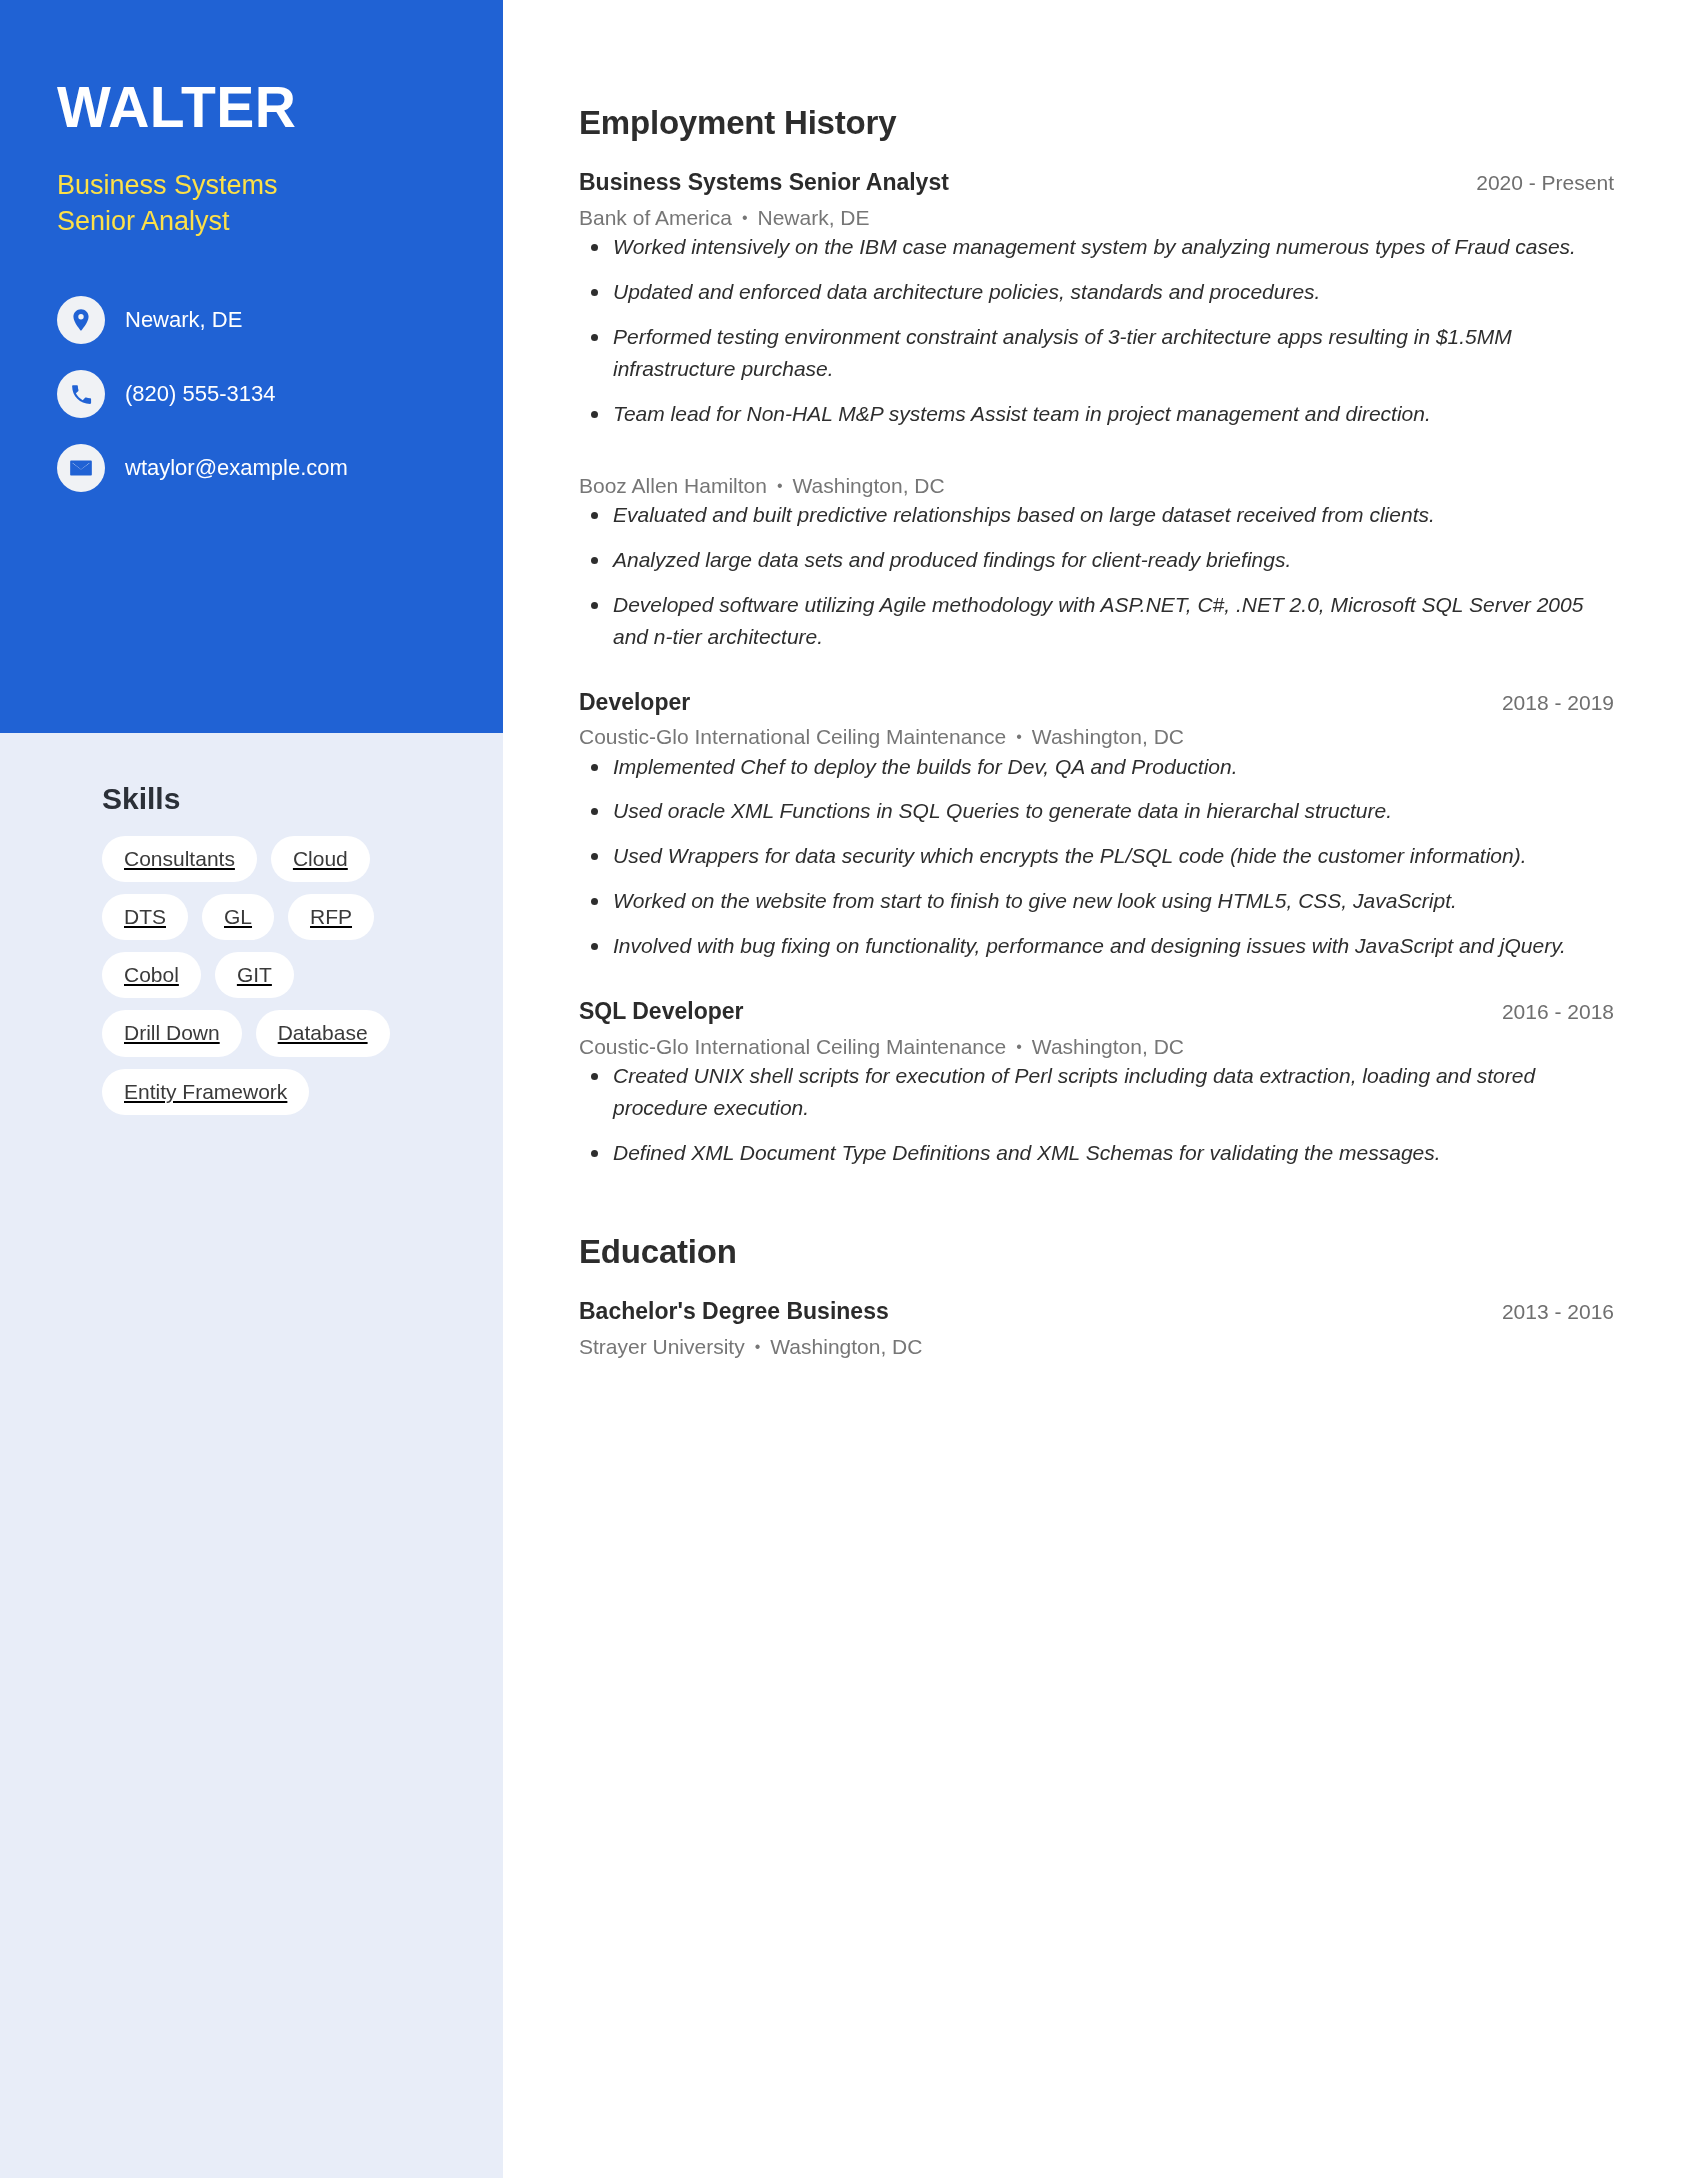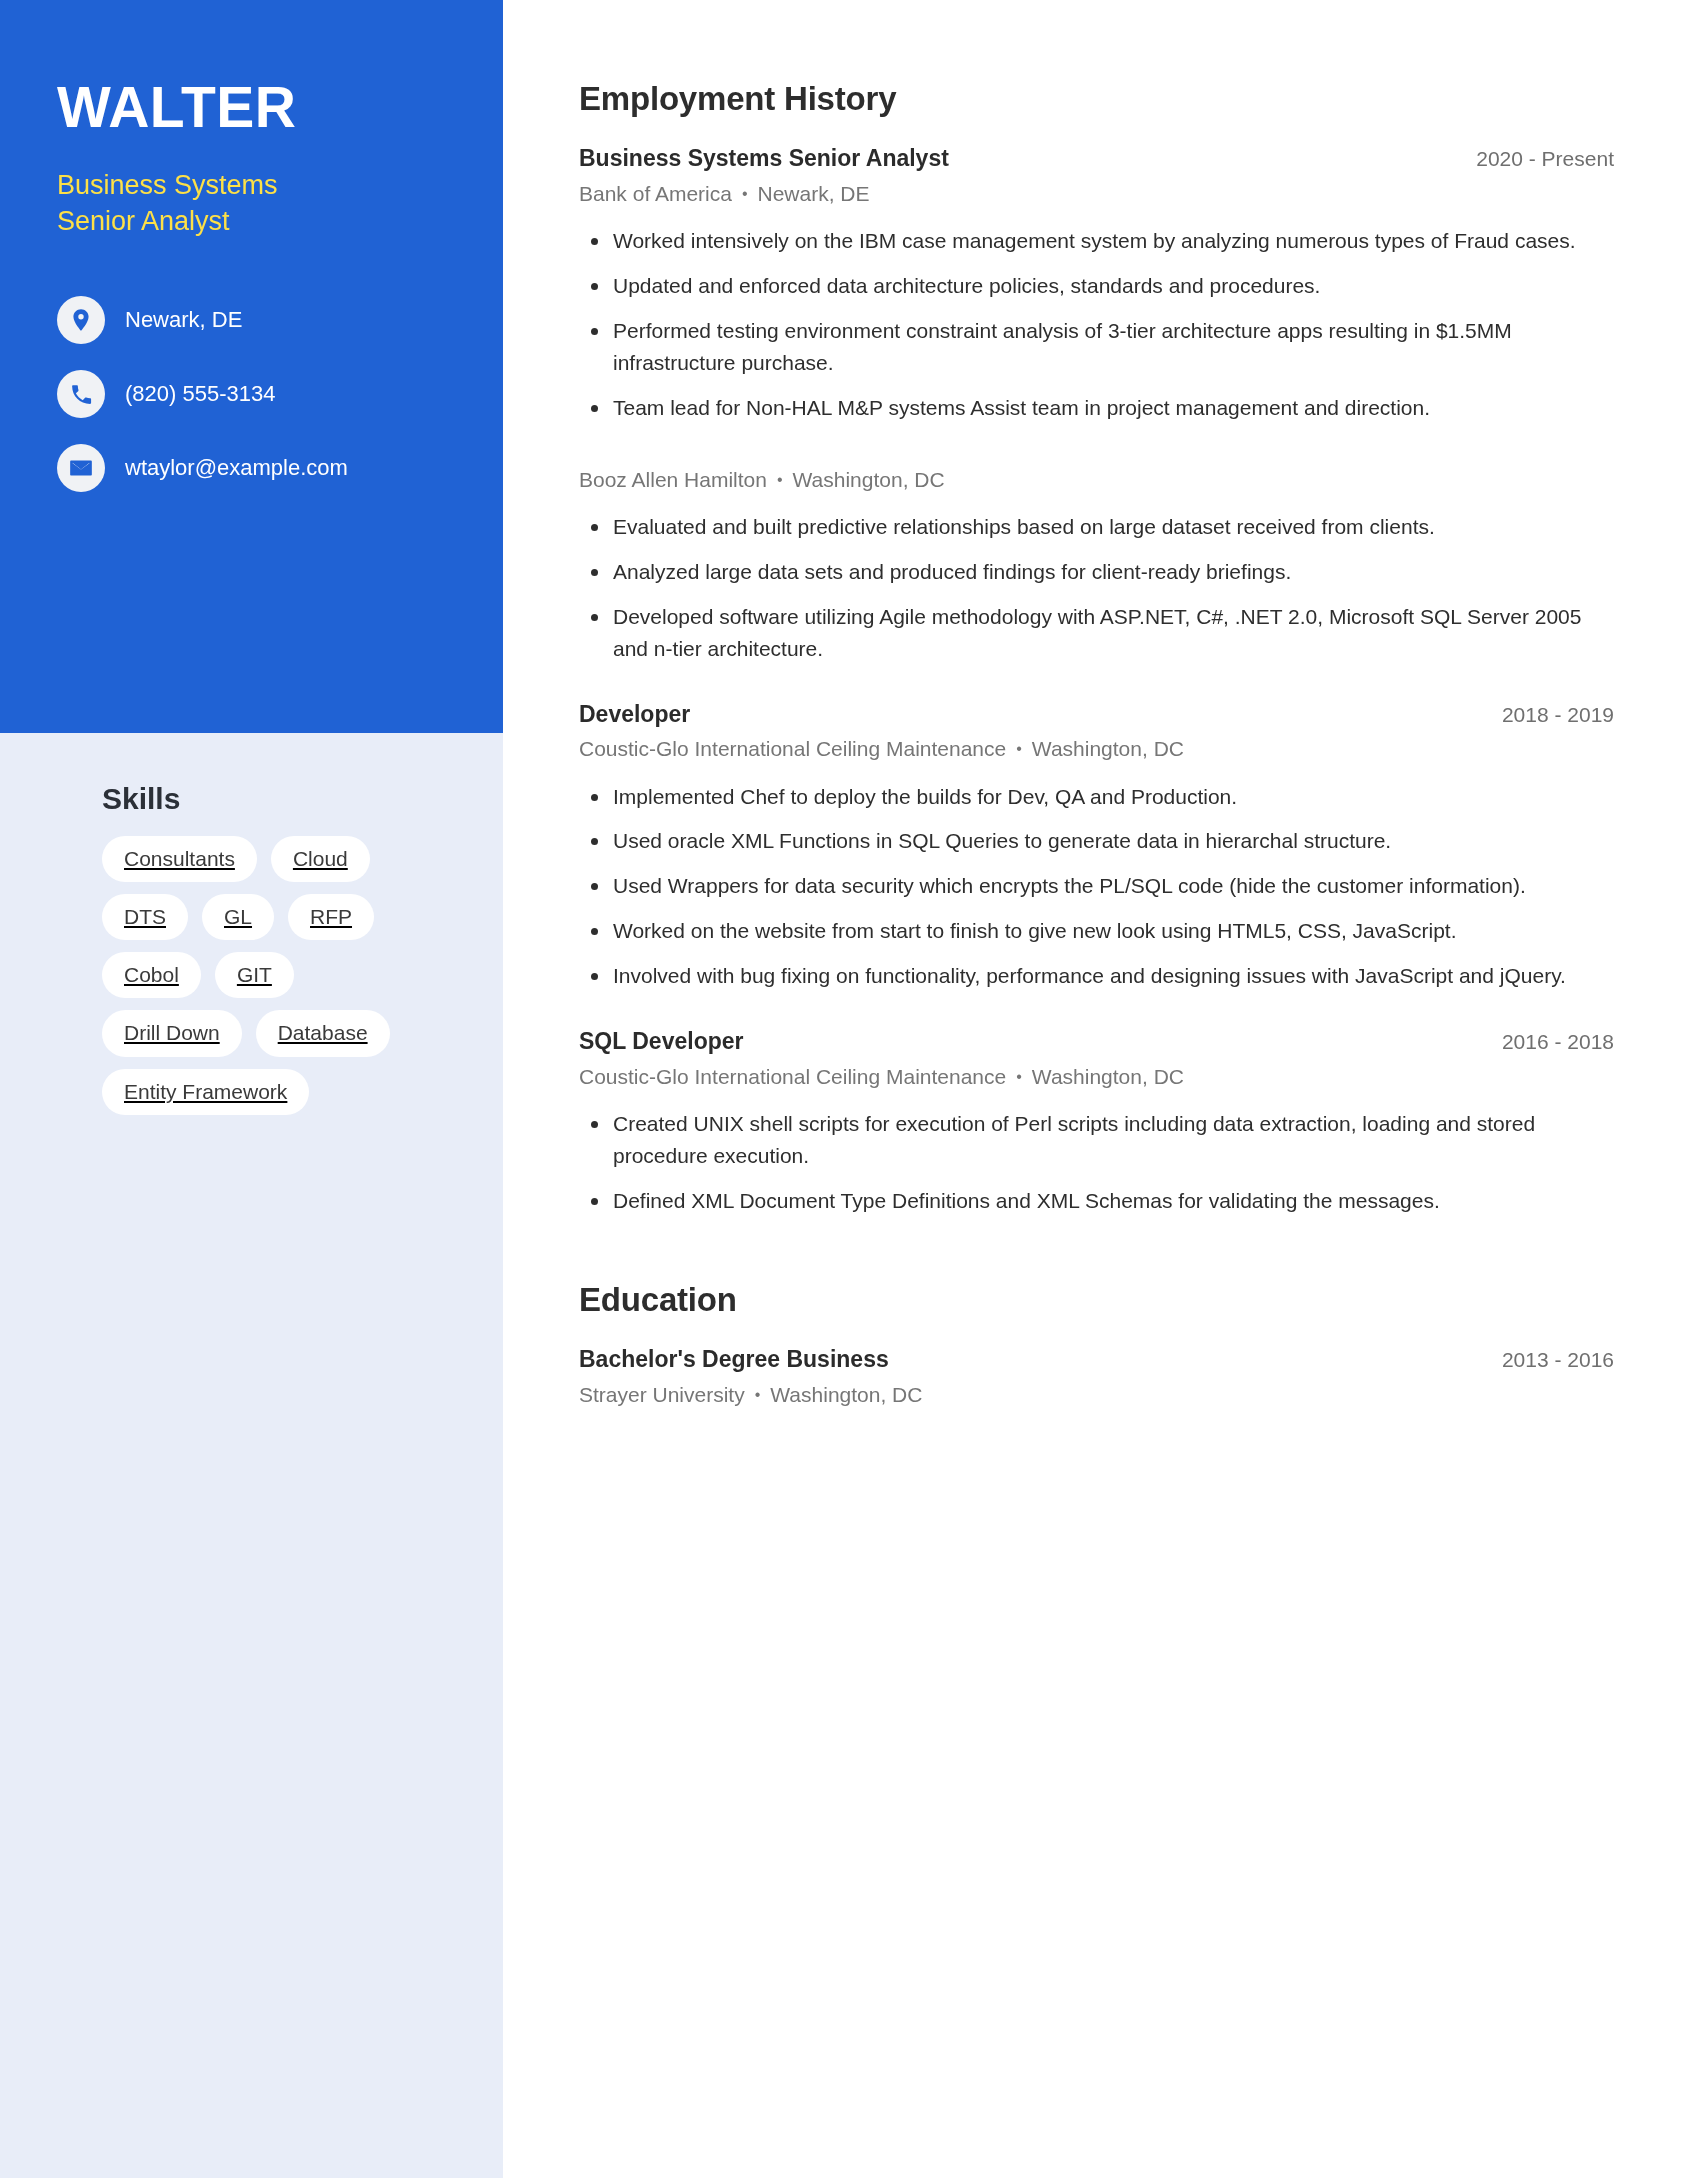--- a/index.html
+++ b/index.html
@@ -116,21 +116,21 @@
     line-height: 1.15;
     white-space: nowrap;
   }
 
   
   .main {
     position: absolute;
     left: 579px;
     top: 0;
     width: 1035px;
-    padding-top: 80px;
+    padding-top: 104px;
   }
 
   .section-heading {
     color: #2d2d2d;
     font-size: 33px;
     font-weight: bold;
     letter-spacing: -0.2px;
     margin-bottom: 26px;
   }
 
@@ -160,21 +160,22 @@
   .entry-meta {
     color: #767676;
     font-size: 21px;
     line-height: 1.3;
     margin-top: 7px;
   }
   .meta-sep { padding: 0 10px; font-size: 16px; position: relative; top: -2px; }
 
   .bullets {
     list-style: none;
-    margin-top: 18px;
+    margin-top: 0;
+    font-style: italic;
   }
 
   .bullets li {
     position: relative;
     padding-left: 34px;
     color: #2e2e2e;
     font-size: 21px;
     line-height: 1.52;
     margin-bottom: 13px;
   }

